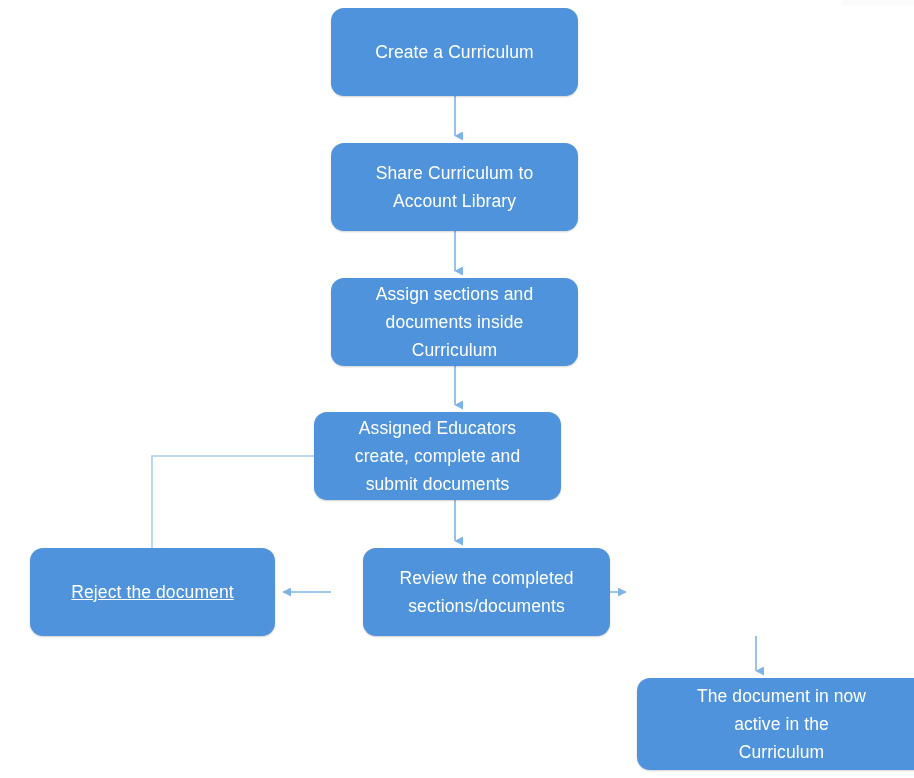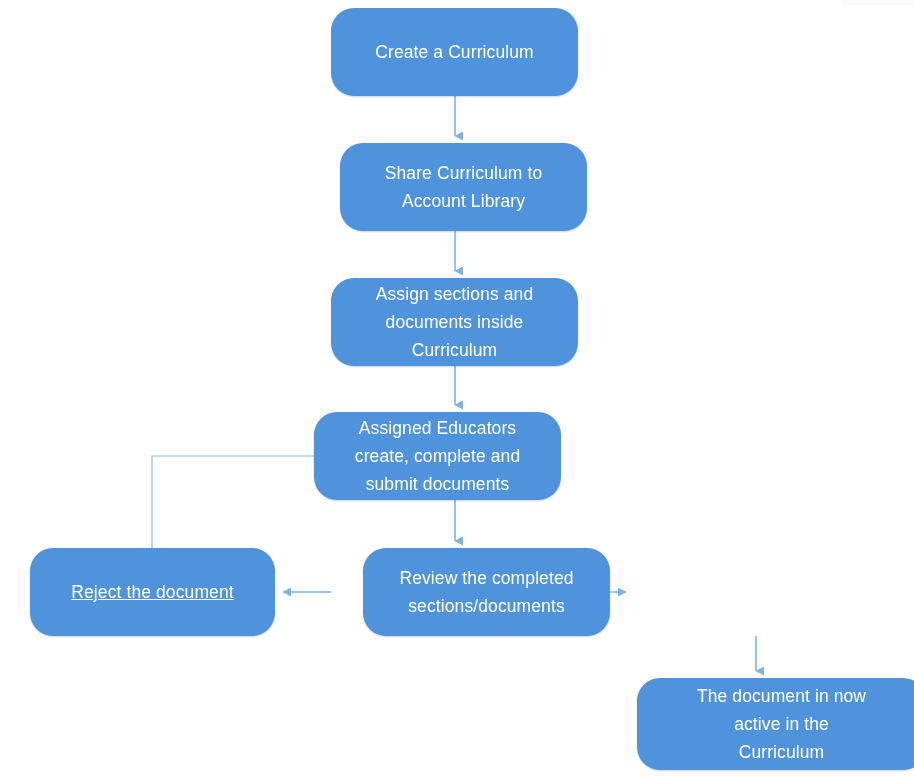--- a/index.html
+++ b/index.html
@@ -27,21 +27,21 @@
     height: 778px;
     pointer-events: none;
   }
   .node {
     position: absolute;
     box-sizing: border-box;
     display: flex;
     align-items: center;
     justify-content: center;
     text-align: center;
-    border-radius: 23px;
+    border-radius: 13px;
     background: #4e93db;
     color: #ffffff;
     font-size: 17.5px;
     line-height: 28px;
     letter-spacing: 0.1px;
     padding: 4px 10px;
     box-shadow: 0 1px 2px rgba(0,0,0,0.18);
   }
   .node-label {
     display: block;
@@ -92,21 +92,21 @@
 
     <line x1="756" y1="636" x2="756" y2="671" stroke="#7eb3e8" stroke-width="1.6" marker-end="url(#ah-down)"></line>
 
     <path d="M152,548 L152,456 L324,456" fill="none" stroke="#a9cdf0" stroke-width="1.6" marker-end="url(#ah-right)"></path>
   </svg>
 
   <div class="node" style="left:331px; top:8px; width:247px; height:88px;">
     <span class="node-label">Create a Curriculum</span>
   </div>
 
-  <div class="node" style="left:340px; top:143px; width:247px; height:88px;">
+  <div class="node" style="left:331px; top:143px; width:247px; height:88px;">
     <span class="node-label">Share Curriculum to
 Account Library</span>
   </div>
 
   <div class="node" style="left:331px; top:278px; width:247px; height:88px;">
     <span class="node-label">Assign sections and
 documents inside
 Curriculum</span>
   </div>
 

